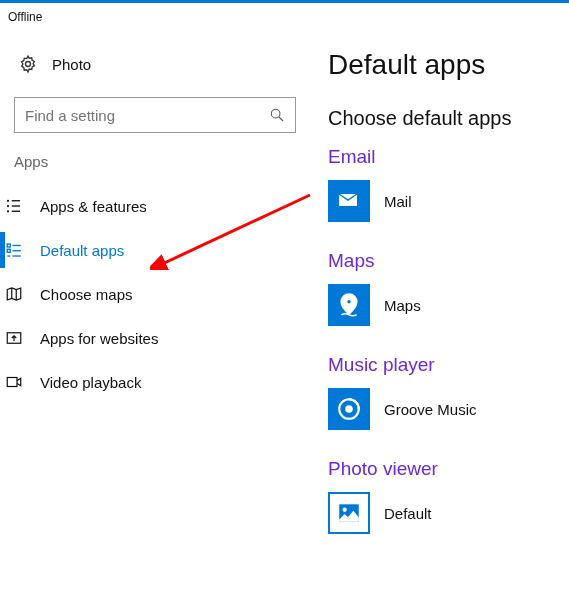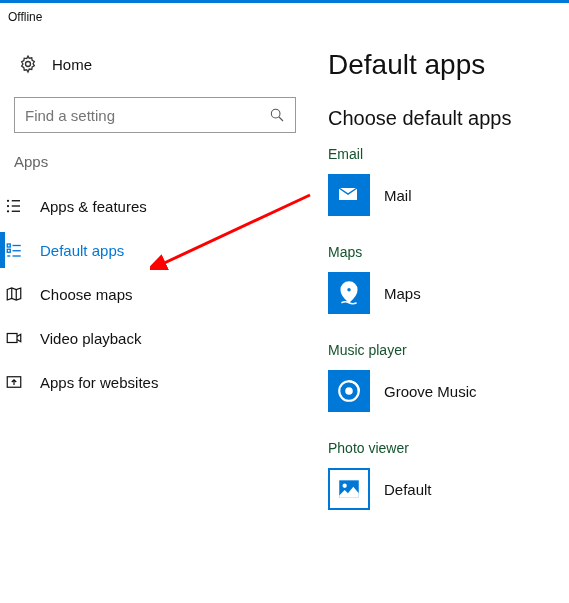--- a/index.html
+++ b/index.html
@@ -23,21 +23,21 @@
   .nav-item { display: flex; align-items: center; height: 44px; padding-left: 4px; cursor: default; position: relative; }
   .nav-item .icon { width: 20px; height: 20px; margin-right: 16px; color: #111; display:flex; align-items:center; justify-content:center; }
   .nav-item .label { font-size: 15px; color: #111; }
   .nav-item.active::before { content: ""; position: absolute; left: 0; top: 4px; bottom: 4px; width: 5px; background: #0078d7; }
   .nav-item.active .label { color: #0078d7; }
   .nav-item.active .icon { color: #0078d7; }
 
   .right h1 { font-size: 28px; font-weight: 400; color: #111; margin-bottom: 26px; }
   .right h2 { font-size: 20px; font-weight: 400; color: #111; margin-bottom: 16px; }
   .category { margin-bottom: 28px; }
-  .cat-label { font-size: 14px; color: #14532d; margin-bottom: 12px; }
+  .cat-label { font-size: 19px; color: #6d28d9; margin-bottom: 12px; }
   .app-row { display: flex; align-items: center; cursor: default; }
   .app-tile { width: 42px; height: 42px; background: #0078d7; display: flex; align-items: center; justify-content: center; margin-right: 14px; }
   .app-tile.outline { background: #fff; border: 2px solid #0078d7; }
   .app-tile.outline .tileicon { color:#0078d7; }
   .app-tile .tileicon { width: 26px; height: 26px; color: #fff; }
   .app-name { font-size: 15px; color: #111; }
 
   .arrow-annot { position: absolute; left: 150px; top: 190px; width: 170px; height: 80px; pointer-events: none; }
 
   svg { display:block; }
@@ -53,21 +53,21 @@
 <div class="content">
   <div class="left">
 
     <div class="home-row">
       <span class="icon">
         <svg viewBox="0 0 24 24" width="20" height="20" fill="none" stroke="currentColor" stroke-width="1.6">
           <circle cx="12" cy="12" r="3"></circle>
           <path d="M12 2.5l1.5 2.6 3-0.5 0.5 3 2.6 1.4-1.5 2.6 1.5 2.6-2.6 1.4-0.5 3-3-0.5L12 21.5l-1.5-2.6-3 0.5-0.5-3L4.4 14.6 5.9 12 4.4 9.4 7 8l0.5-3 3 0.5L12 2.5z"></path>
         </svg>
       </span>
-      <span class="label">Home</span>
+      <span class="label">Photo</span>
     </div>
 
     <div class="search-box">
       <input type="text" placeholder="Find a setting" style="">
       <span class="sicon">
         <svg viewBox="0 0 24 24" width="16" height="16" fill="none" stroke="currentColor" stroke-width="1.6">
           <circle cx="10" cy="10" r="6.5"></circle>
             <line x1="15" y1="15" x2="21" y2="21"></line>
         </svg>
       </span>
@@ -110,35 +110,35 @@
           <line x1="9" y1="4" x2="9" y2="18"></line>
             <line x1="15" y1="6" x2="15" y2="20"></line>
         </svg>
       </span>
       <span class="label">Choose maps</span>
     </div>
 
     <div class="nav-item">
       <span class="icon">
         <svg viewBox="0 0 24 24" width="18" height="18" fill="none" stroke="currentColor" stroke-width="1.6">
+          <rect x="3" y="5" width="18" height="14"></rect>
+          <path d="M9 12l3-3 3 3M12 9v7"></path>
+        </svg>
+      </span>
+      <span class="label">Apps for websites</span>
+    </div>
+
+    <div class="nav-item">
+      <span class="icon">
+        <svg viewBox="0 0 24 24" width="18" height="18" fill="none" stroke="currentColor" stroke-width="1.6">
           <rect x="3" y="6" width="13" height="12"></rect>
           <path d="M16 10l5-3v10l-5-3"></path>
         </svg>
       </span>
       <span class="label">Video playback</span>
-    </div>
-
-    <div class="nav-item">
-      <span class="icon">
-        <svg viewBox="0 0 24 24" width="18" height="18" fill="none" stroke="currentColor" stroke-width="1.6">
-          <rect x="3" y="5" width="18" height="14"></rect>
-          <path d="M9 12l3-3 3 3M12 9v7"></path>
-        </svg>
-      </span>
-      <span class="label">Apps for websites</span>
     </div>
 
   </div>
 
   <div class="right">
     <h1>Default apps</h1>
     <h2>Choose default apps</h2>
 
     <div class="category">
       <div class="cat-label">Email</div>

